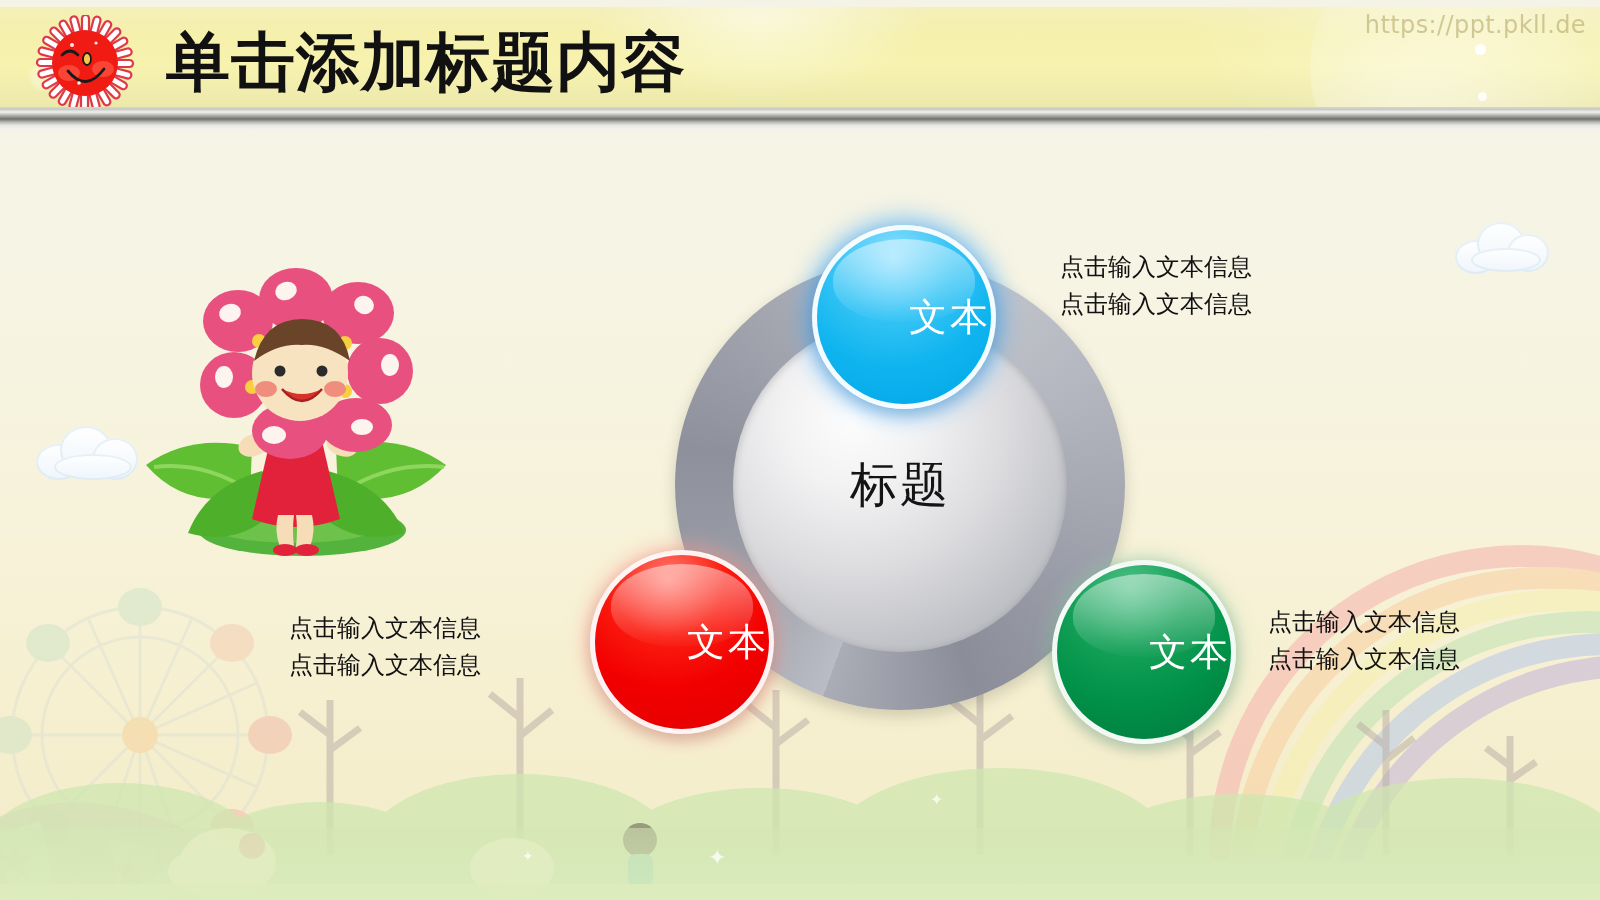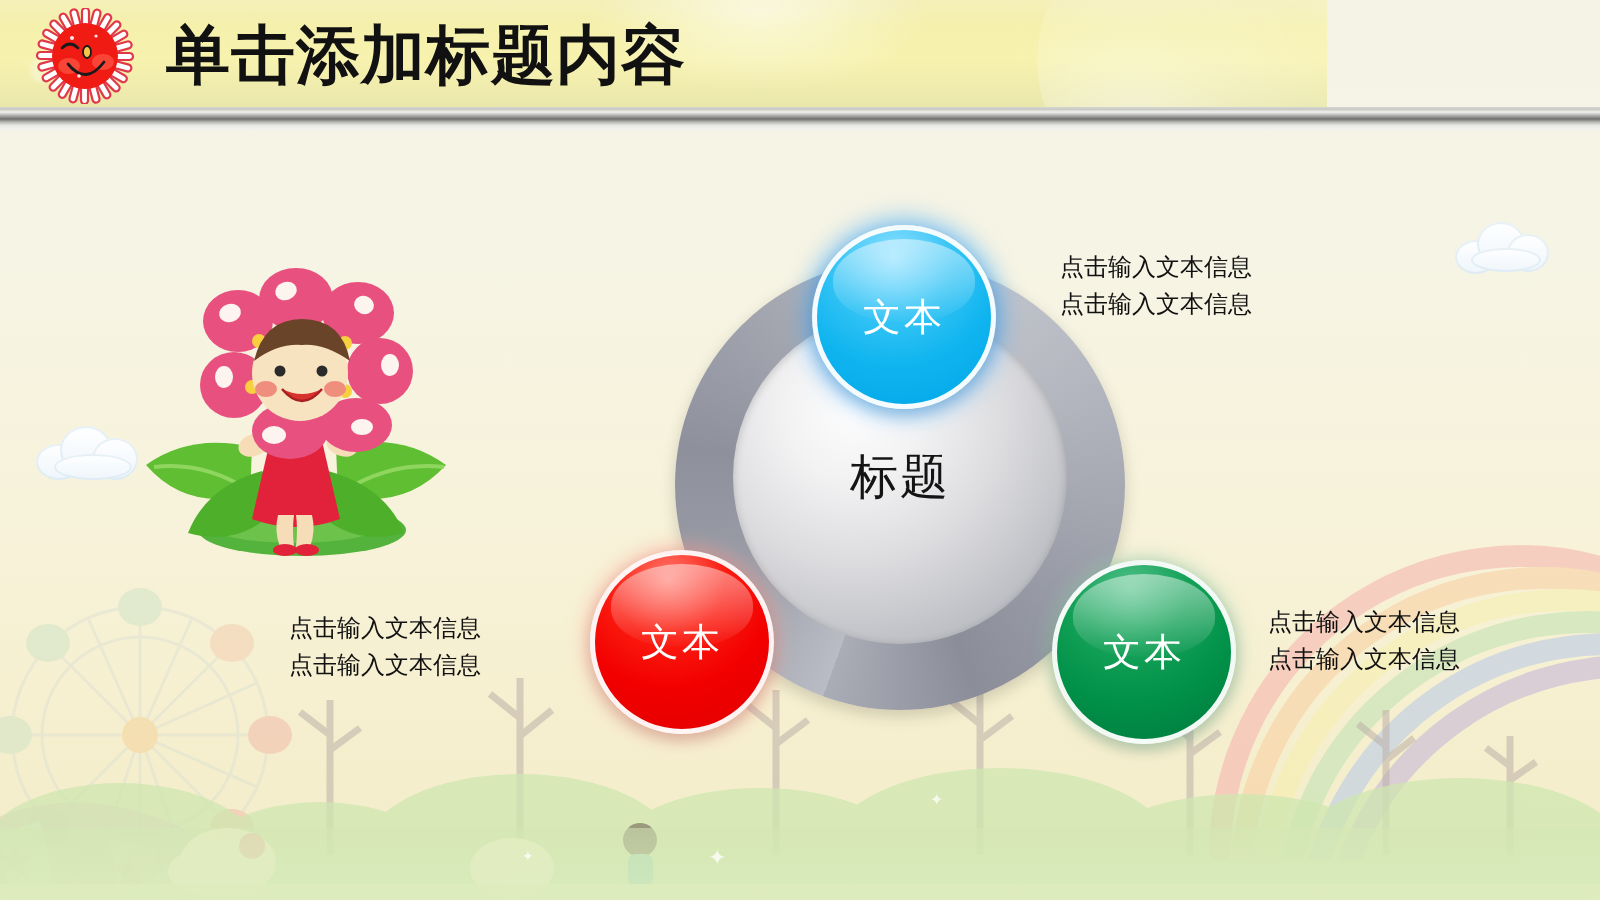--- a/index.html
+++ b/index.html
@@ -14,21 +14,21 @@
   #slide {
     position:absolute; inset:0;
     width:1600px; height:900px;
     overflow:hidden;
     background:
       linear-gradient(180deg,#f4f3e6 0%, #f6f4e4 30%, #f7f2d8 62%, #f6efcf 80%, #f2ecc8 100%);
   }
 
   
   #header {
-    position:absolute; left:0; top:0; width:1327px; height:107px;
+    position:absolute; left:0; top:7px; width:1600px; height:107px;
     background:
       radial-gradient(ellipse 240px 120px at 760px 10px, rgba(255,255,255,.55), rgba(255,255,255,0) 70%),
       radial-gradient(ellipse 420px 200px at 1480px 20px, rgba(255,255,255,.35), rgba(255,255,255,0) 72%),
       linear-gradient(180deg,#f4efb8 0%, #f5f0ab 26%, #f7f2ae 55%, #f0ecad 80%, #e9e7ac 100%);
     overflow:hidden;
   }
   #header .hdr-sheen {
     position:absolute; right:-40px; top:-90px; width:330px; height:300px;
     border-radius:50%;
     background:radial-gradient(ellipse at 30% 70%, rgba(255,255,255,.45), rgba(255,255,255,0) 62%);
@@ -98,35 +98,35 @@
     position:absolute; left:95px; top:35px; width:450px; height:450px;
     border-radius:50%;
     background:
       conic-gradient(from 200deg,
         #b9bcc4 0deg, #9b9ea8 40deg, #8e919c 80deg,
         #a7aab3 130deg, #c3c6cd 180deg, #b4b7bf 220deg,
         #9c9fa9 275deg, #8b8e99 320deg, #aaadb6 360deg);
     box-shadow:0 6px 16px rgba(0,0,0,.16);
   }
   .donut-hole {
-    position:absolute; left:58px; top:50px; width:334px; height:334px;
+    position:absolute; left:58px; top:58px; width:334px; height:334px;
     border-radius:50%;
     background:
       radial-gradient(circle at 36% 30%, #fdfdfd 0%, #f2f2f3 22%, #dcdcdf 48%, #c2c3c8 72%, #a9aab1 100%);
     box-shadow:inset 0 2px 9px rgba(0,0,0,.18);
   }
   .center-label {
     position:absolute; left:0; right:0; top:50%; transform:translateY(-50%);
     text-align:center; font-size:48px; color:#141414; letter-spacing:2px;
     font-family:"DejaVu Sans","Liberation Sans",sans-serif;
   }
 
   .node {
     position:absolute; width:184px; height:184px; border-radius:50%;
-    display:flex; align-items:center; justify-content:center;
+    display:flex; align-items:center; justify-content:flex-end;
     color:#fff; font-size:38px; letter-spacing:3px;
     font-family:"DejaVu Sans","Liberation Sans",sans-serif;
     border:5px solid rgba(255,255,255,.95);
   }
   .node .gloss {
     position:absolute; left:9%; top:5%; width:82%; height:48%;
     border-radius:50% 50% 46% 46%;
     background:linear-gradient(180deg, rgba(255,255,255,.48), rgba(255,255,255,.02));
     pointer-events:none;
   }
@@ -414,20 +414,21 @@
       <ellipse cx="63" cy="44" rx="4" ry="6" fill="#f6c84a" stroke="#1a1a1a" stroke-width="1.8"></ellipse>
       <path d="M 44 56 q 18 22 36 -2" stroke="#1a1a1a" stroke-width="2.8" fill="none" stroke-linecap="round"></path>
       <g fill="#ffffff" opacity=".9">
         <circle cx="48" cy="30" r="2"></circle>
           <circle cx="72" cy="28" r="1.6"></circle>
         <circle cx="55" cy="68" r="1.8"></circle>
       </g>
     </svg>
 
     <div id="title">单击添加标题内容</div>
+    <div id="watermark">https://ppt.pkll.de</div>
   </div>
 
   <div id="divider"></div>
 
   <div id="diagram">
 
     <div class="donut">
       <div class="donut-hole">
         <div class="center-label">标题</div>
       </div>

